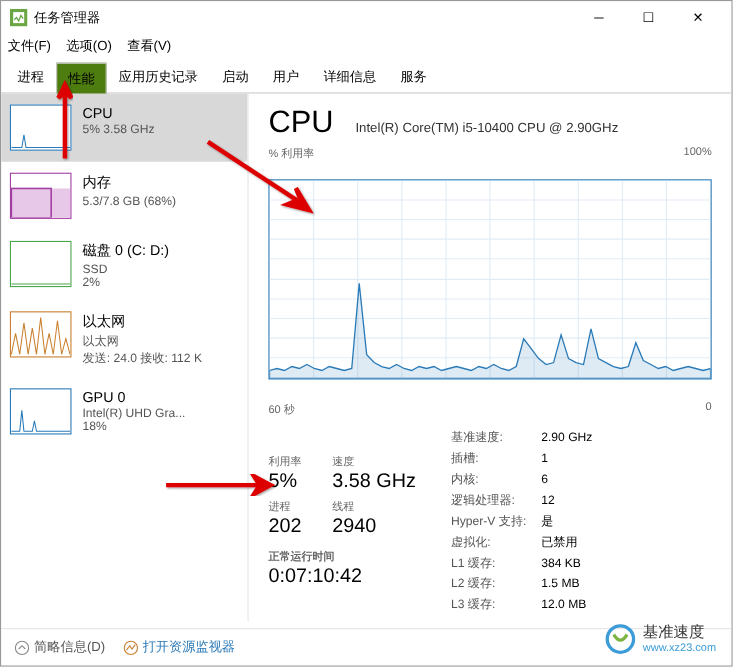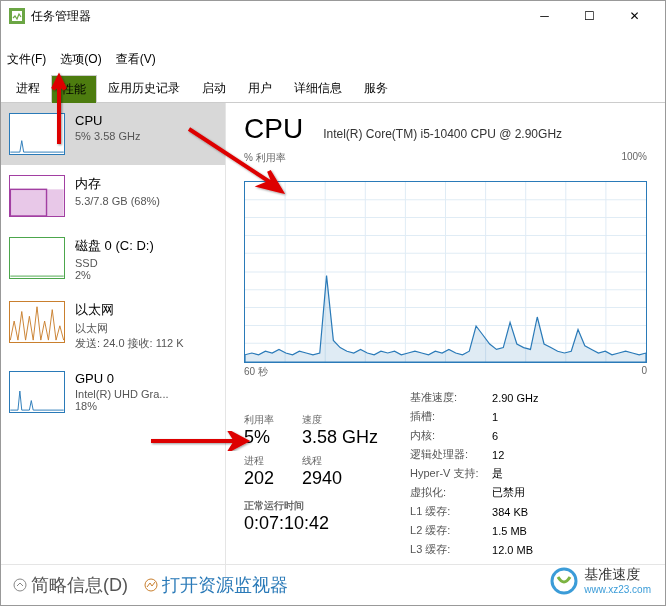--- a/index.html
+++ b/index.html
@@ -3,52 +3,52 @@
 <meta charset="utf-8">
 <style>
 * { margin: 0; padding: 0; box-sizing: border-box; font-family: "Microsoft YaHei", "Segoe UI", sans-serif; }
 body { background: #fff; width: 666px; height: 606px; position: relative; border: 1px solid #999; }
 .titlebar { height: 30px; display: flex; align-items: center; padding: 0 8px; }
 .app-icon { width: 16px; height: 16px; margin-right: 6px; }
 .title { font-size: 12px; flex: 1; }
 .win-controls { display: flex; }
 .win-btn { width: 45px; height: 30px; display: flex; align-items: center; justify-content: center; font-size: 12px; }
 .menubar { display: flex; padding: 2px 6px; font-size: 12px; gap: 14px; }
-.menubar span { cursor: default; margin-top: 18px; }
+.menubar span { cursor: default; }
 .tabs { display: flex; border-bottom: 1px solid #ccc; padding-left: 4px; font-size: 12px; margin-top: 4px; }
 .tab { padding: 5px 10px; border: 1px solid transparent; border-bottom: none; cursor: default; }
 .tab.active { border-color: #ccc; background: #4d7c0f; position: relative; top: 1px; }
 .content { display: flex; height: 480px; }
 .sidebar { width: 225px; border-right: 1px solid #e5e5e5; overflow: hidden; }
 .sidebar-item { display: flex; padding: 10px 8px; gap: 10px; cursor: default; }
 .sidebar-item.selected { background: #d8d8d8; }
 .thumb { width: 56px; height: 42px; border: 1px solid; background: #fff; flex-shrink: 0; position: relative; overflow: hidden; }
 .thumb svg { width: 100%; height: 100%; }
 .sidebar-info { font-size: 12px; }
 .sidebar-title { font-size: 13px; margin-bottom: 2px; }
 .sidebar-sub { color: #555; font-size: 11px; }
 .main { flex: 1; padding: 8px 18px; position: relative; }
 .cpu-header { display: flex; align-items: baseline; gap: 20px; margin-bottom: 6px; margin-top: 2px; }
 .cpu-big { font-size: 28px; font-weight: 300; }
 .cpu-model { font-size: 12px; color: #333; }
 .chart-labels { display: flex; justify-content: space-between; font-size: 10px; color: #666; margin-bottom: 16px; }
 .chart { width: 100%; height: 182px; border: 1px solid #2a7ab8; background: #fff; position: relative; }
 .chart svg { width: 100%; height: 100%; }
-.chart-bottom-labels { display: flex; justify-content: space-between; font-size: 10px; color: #666; margin-top: 2px; margin-bottom: 8px; }
+.chart-bottom-labels { display: flex; justify-content: space-between; font-size: 10px; color: #666; margin-top: 20px; margin-bottom: 8px; }
 .stats { display: flex; gap: 30px; }
 .stats-left { display: flex; flex-direction: column; justify-content: center; }
 .stat-row { display: flex; gap: 28px; margin-bottom: 6px; }
 .stat-block .label { font-size: 10px; color: #666; }
 .stat-block .value { font-size: 18px; }
 .uptime-label { font-size: 10px; color: #666; margin-top: 4px; font-weight: bold; }
 .uptime-val { font-size: 18px; }
 .stats-right { font-size: 11px; }
 .stats-right table td { padding: 1px 8px 1px 0; }
 .stats-right table td:first-child { color: #555; min-width: 80px; }
-.footer { position: absolute; bottom: 0; left: 0; right: 0; padding: 8px 12px; display: flex; gap: 16px; font-size: 18px; align-items: center; border-top: 1px solid #e5e5e5; }
+.footer { position: absolute; bottom: 0; left: 0; right: 0; padding: 8px 12px; display: flex; gap: 16px; font-size: 12px; align-items: center; border-top: 1px solid #e5e5e5; }
 .footer-link { color: #555; display: flex; align-items: center; gap: 4px; cursor: default; }
 .footer-link.blue { color: #2a7ab8; }
 .watermark { position: absolute; bottom: 10px; right: 14px; display: flex; align-items: center; gap: 6px; font-size: 14px; color: #333; }
 .watermark-dom { color: #3b9cd8; font-size: 10px; }
 .arrow { position: absolute; pointer-events: none; z-index: 100; }
 </style>
 </head>
 <body>
 
 <div class="titlebar">

